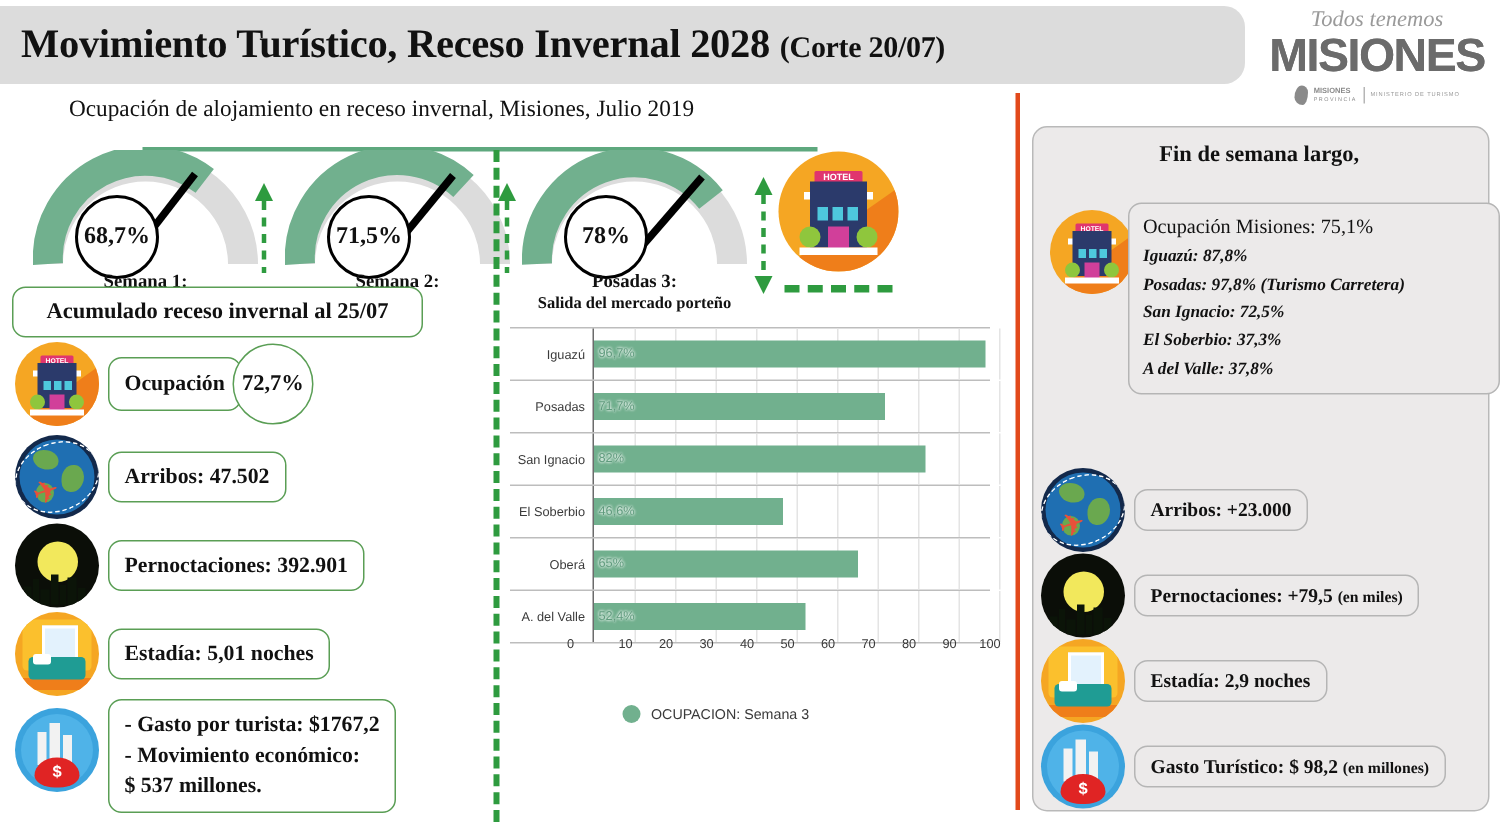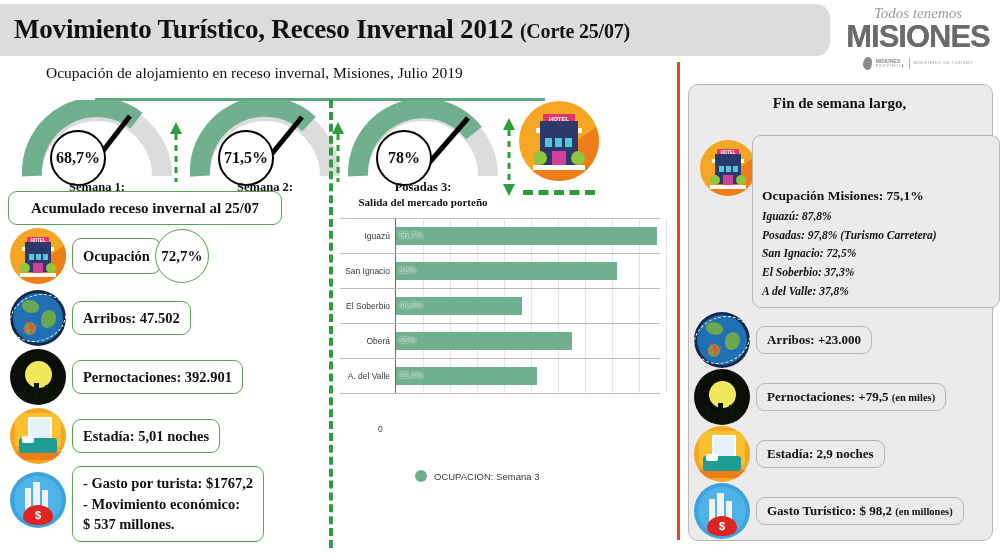--- a/index.html
+++ b/index.html
@@ -93,21 +93,21 @@
   .legend .ltxt{font-size:9.5px;font-family:"Liberation Sans",sans-serif;color:#3a3a3a;}
 
   
   .orange-div{position:absolute;left:677px;top:62px;width:3px;height:478px;background:#e2491b;}
   .rpanel{position:absolute;left:688px;top:84px;width:303px;height:455px;
       background:#eceaea;border:1px solid #b9b9b9;border-radius:10px;}
   .rtitle{position:absolute;left:688px;top:94px;width:303px;text-align:center;
       font-weight:bold;font-size:15px;line-height:1.3;font-family:"Liberation Serif",serif;}
   .rbox{position:absolute;left:752px;top:135px;width:228px;
       border:1px solid #b5b5b5;border-radius:9px;background:#eceaea;padding:7px 9px;}
-  .rbox .rmain{font-weight:bold;font-size:13.5px;margin-bottom:3px;font-family:"Liberation Serif",serif;margin-top:45px;}
+  .rbox .rmain{font-weight:normal;font-size:13.5px;margin-bottom:3px;font-family:"Liberation Serif",serif;}
   .rbox .rline{font-weight:bold;font-size:11.5px;line-height:1.62;font-family:"Liberation Serif",serif;font-style:italic;}
   .rrow{position:absolute;display:flex;align-items:center;}
   .rbox2{border:1px solid #b5b5b5;border-radius:9px;background:#eceaea;
       padding:5px 10px;font-weight:bold;font-size:13px;font-family:"Liberation Serif",serif;}
   .rbox2 small{font-size:10.5px;}
 
   
   .hotel-bg{background:#f5a623;}
   .hotel-bg .shadow{position:absolute;right:0;bottom:0;width:0;height:0;
       border-left:56px solid transparent;border-bottom:40px solid #ef7e1a;}
@@ -157,22 +157,22 @@
   .money-bg .bag{position:absolute;left:13px;bottom:3px;width:30px;height:20px;background:#e02424;
       border-radius:50% 50% 45% 45%/60% 60% 40% 40%;}
   .money-bg .bag b{position:absolute;left:50%;top:4px;transform:translateX(-50%);
       color:#fff;font-size:11px;font-family:"Liberation Sans",sans-serif;}
 </style>
 </head>
 <body>
 
 <div class="header-band"></div>
 <div class="header-title">
-  <span>Movimiento Turístico, Receso Invernal 2012</span>
-  <span class="corte">(Corte 25/07)</span>
+  <span>Movimiento Turístico, Receso Invernal 2028</span>
+  <span class="corte">(Corte 20/07)</span>
 </div>
 
 <div class="logo-wrap">
   <div class="logo-top">Todos tenemos</div>
   <div class="logo-main">MISIONES</div>
   <div class="logo-sub">
     <span class="logo-mark"></span>
     <span class="logo-sub-txt">
       <span>MISIONES</span>
       <i>PROVINCIA</i>
@@ -358,20 +358,37 @@
           <div class="gridline" style="left: 162px;"></div>
           <div class="gridline" style="left: 189px;"></div>
           <div class="gridline" style="left: 216px;"></div>
           <div class="gridline" style="left: 243px;"></div>
           <div class="gridline" style="left: 270px;"></div>
           <div class="cbar" style="width: 261.09px; background: rgb(113, 176, 142);"></div>
           <div class="cval">96,7%</div>
         </div>
       </div>
       <div class="crow">
+        <div class="clabel">Posadas</div>
+        <div class="cplot">
+          <div class="gridline" style="left: 27px;"></div>
+          <div class="gridline" style="left: 54px;"></div>
+          <div class="gridline" style="left: 81px;"></div>
+          <div class="gridline" style="left: 108px;"></div>
+          <div class="gridline" style="left: 135px;"></div>
+          <div class="gridline" style="left: 162px;"></div>
+          <div class="gridline" style="left: 189px;"></div>
+          <div class="gridline" style="left: 216px;"></div>
+          <div class="gridline" style="left: 243px;"></div>
+          <div class="gridline" style="left: 270px;"></div>
+          <div class="cbar" style="width: 193.59px; background: rgb(113, 176, 142);"></div>
+          <div class="cval">71,7%</div>
+        </div>
+      </div>
+      <div class="crow">
         <div class="clabel">San Ignacio</div>
         <div class="cplot">
           <div class="gridline" style="left: 27px;"></div>
           <div class="gridline" style="left: 54px;"></div>
           <div class="gridline" style="left: 81px;"></div>
           <div class="gridline" style="left: 108px;"></div>
           <div class="gridline" style="left: 135px;"></div>
           <div class="gridline" style="left: 162px;"></div>
           <div class="gridline" style="left: 189px;"></div>
           <div class="gridline" style="left: 216px;"></div>
@@ -427,20 +444,32 @@
           <div class="gridline" style="left: 189px;"></div>
           <div class="gridline" style="left: 216px;"></div>
           <div class="gridline" style="left: 243px;"></div>
           <div class="gridline" style="left: 270px;"></div>
           <div class="cbar" style="width: 141.48px; background: rgb(113, 176, 142);"></div>
           <div class="cval">52,4%</div>
         </div>
       </div>
     </div>
   <div class="zero">0</div>
+  <div class="axis" id="chart-axis">
+      <span class="tick" style="left: 27px;">10</span>
+      <span class="tick" style="left: 54px;">20</span>
+      <span class="tick" style="left: 81px;">30</span>
+      <span class="tick" style="left: 108px;">40</span>
+      <span class="tick" style="left: 135px;">50</span>
+      <span class="tick" style="left: 162px;">60</span>
+      <span class="tick" style="left: 189px;">70</span>
+      <span class="tick" style="left: 216px;">80</span>
+      <span class="tick" style="left: 243px;">90</span>
+      <span class="tick" style="left: 270px;">100</span>
+    </div>
 </div>
 
 <div class="legend">
   <span class="dot"></span>
   <span class="ltxt">OCUPACION: Semana 3</span>
 </div>
 
 <div class="orange-div"></div>
 <div class="rpanel"></div>
 <div class="rtitle">

